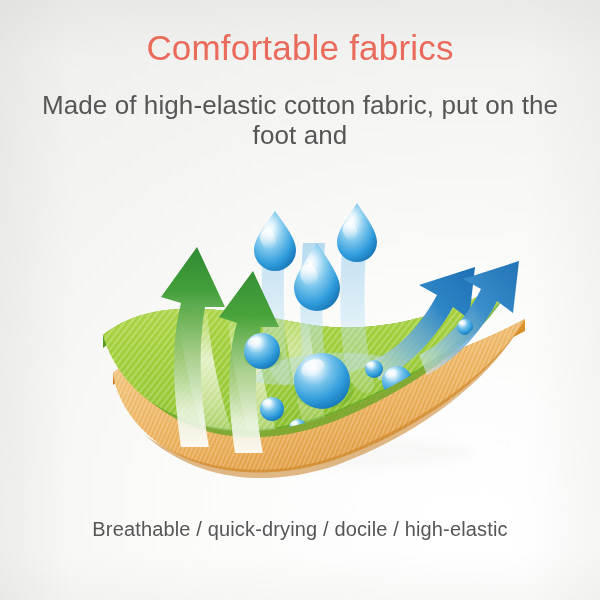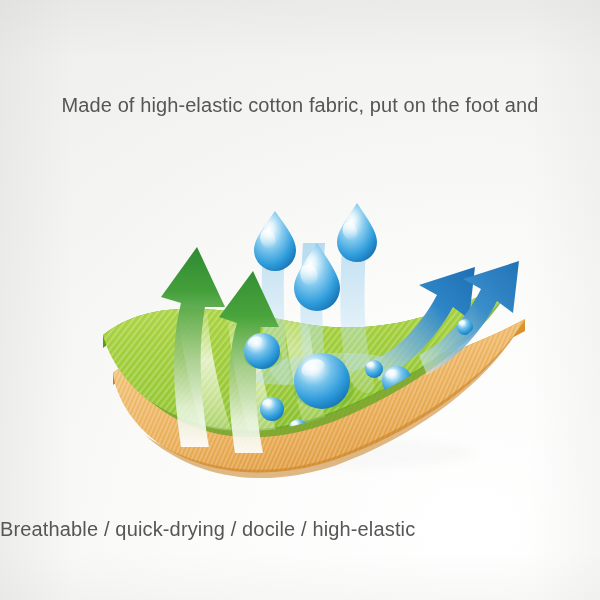--- a/index.html
+++ b/index.html
@@ -52,33 +52,34 @@
     white-space: nowrap;
     z-index: 5;
   }
 
   .subtitle {
     position: absolute;
     top: 90px;
     left: 30px;
     width: 540px;
     text-align: center;
-    font-size: 20px;
+    font-size: 26px;
     line-height: 30px;
     font-weight: 400;
     color: #565656;
     letter-spacing: .1px;
     z-index: 5;
   }
 
   .caption {
     position: absolute;
     top: 515px;
     left: 0;
     width: 600px;
+    text-align: center;
     font-size: 20px;
     line-height: 28px;
     font-weight: 400;
     color: #565656;
     letter-spacing: .15px;
     white-space: nowrap;
     z-index: 5;
   }
 
   
@@ -90,20 +91,21 @@
     height: 305px;
     z-index: 3;
   }
   #art svg { display: block; width: 100%; height: 100%; }
 </style>
 </head>
 <body>
 
 <div id="poster">
 
+  <div class="title">Comfortable fabrics</div>
 
   <div class="subtitle">
     <span>Made of high-elastic cotton fabric, put on the foot and</span>
     <br>
   </div>
 
   <div id="art">
     <svg viewBox="0 0 450 305" xmlns="http://www.w3.org/2000/svg">
       <defs>
 

